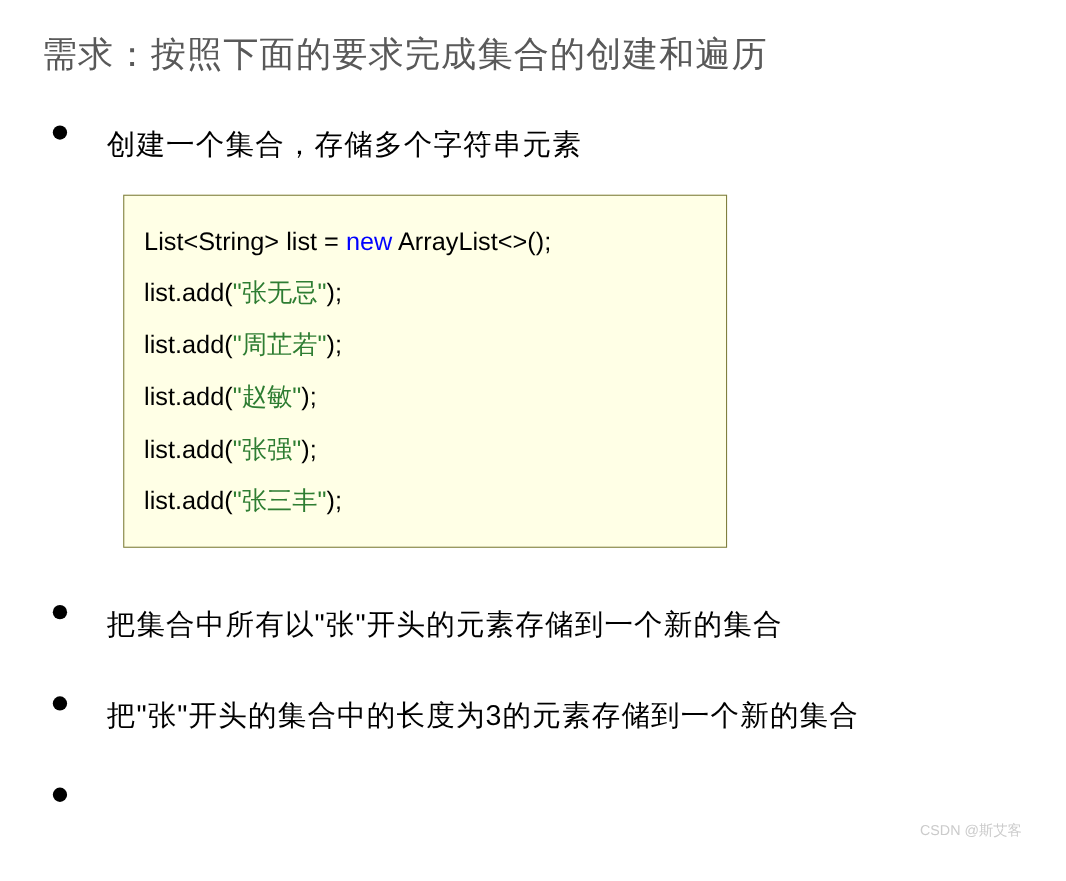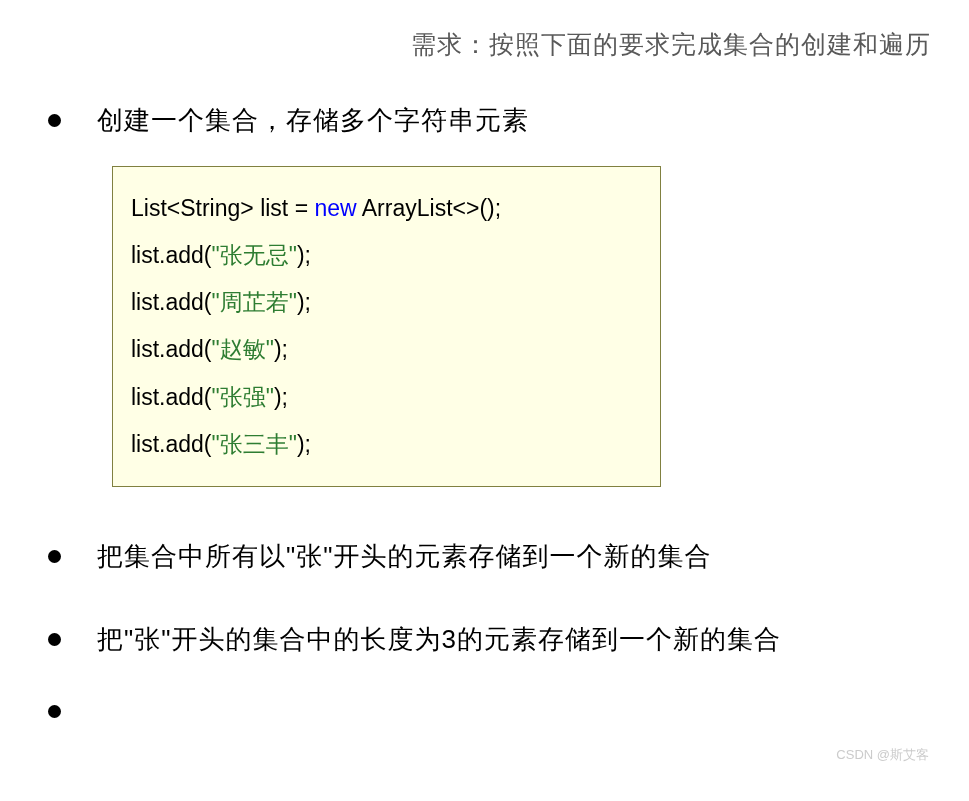--- a/index.html
+++ b/index.html
@@ -10,28 +10,27 @@
     body {
       width: 969px;
       height: 801px;
       background: #ffffff;
       font-family: "Microsoft YaHei", "微软雅黑", sans-serif;
       padding: 28px 38px;
       position: relative;
     }
     .intro {
       color: #595959;
-      font-size: 25px;
+      font-size: 32px;
       margin-bottom: 42px;
       letter-spacing: 1px;
-      text-align: right;
     }
     .bullet-row {
       display: flex;
-      align-items: center;
+      align-items: flex-start;
       margin-bottom: 28px;
     }
     .bullet-dot {
       width: 13px;
       height: 13px;
       background: #000000;
       border-radius: 50%;
       margin-right: 36px;
       margin-left: 10px;
       flex-shrink: 0;

